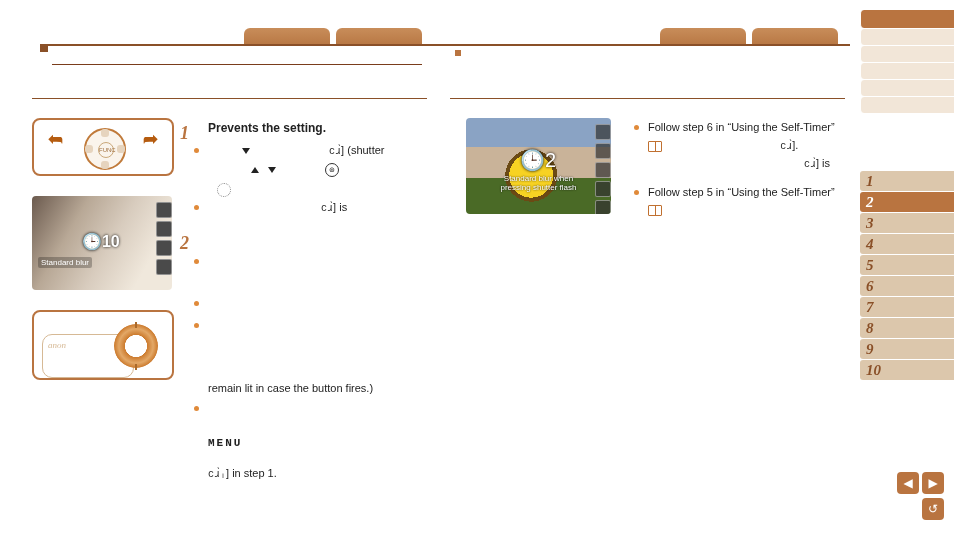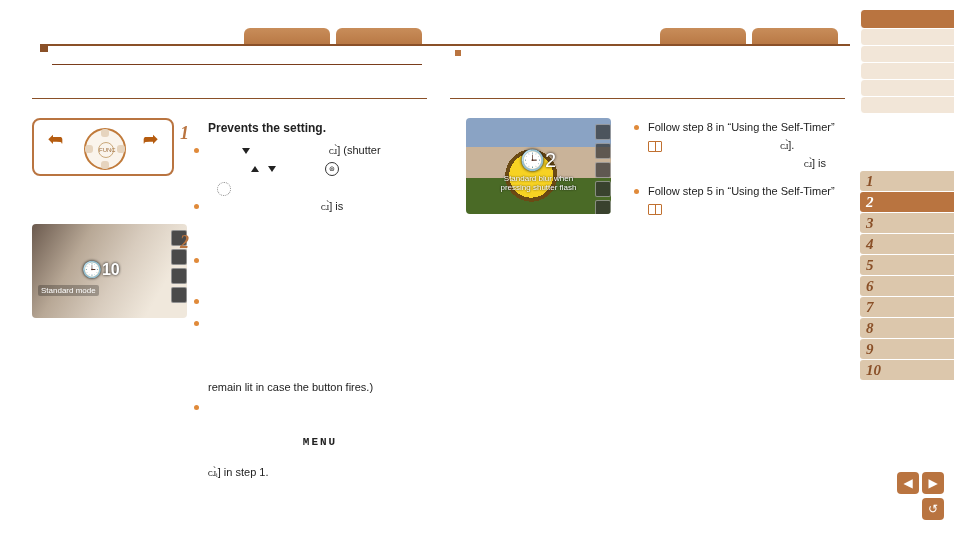--- a/index.html
+++ b/index.html
@@ -30,22 +30,22 @@
   .diag{position:absolute;left:32px;width:138px;border:2px solid var(--accent);border-radius:8px;background:#fff;}
   .diag1{top:118px;height:54px;}
   .dial{position:absolute;left:50%;top:50%;width:38px;height:38px;margin:-19px 0 0 -19px;border:2px solid #c07a3a;border-radius:50%;background:#faf4ec;}
   .dialbtn{position:absolute;background:#e6d4be;border-radius:3px;width:8px;height:8px;}
   .dialbtn.t{left:15px;top:-1px;} .dialbtn.b{left:15px;bottom:-1px;}
   .dialbtn.l{left:-1px;top:15px;} .dialbtn.r{right:-1px;top:15px;}
   .dialcenter{position:absolute;left:12px;top:12px;width:14px;height:14px;border:1px solid #caa87a;border-radius:50%;font-size:6px;text-align:center;line-height:14px;color:#a07040;}
   .arrowL,.arrowR{position:absolute;top:8px;font-size:18px;color:#b55c10;font-weight:bold;}
   .arrowL{left:14px;transform:scaleX(-1);} .arrowR{right:14px;}
 
-  .photo1{position:absolute;top:196px;left:32px;width:155px;height:94px;border-radius:4px;overflow:hidden;
-    background:linear-gradient(120deg,#6b5a4e 0%,#b8a896 30%,#d8ccbe 55%,#f0e8dc 80%);margin-top:28px;}
+  .photo1{position:absolute;top:196px;left:32px;width:140px;height:94px;border-radius:4px;overflow:hidden;
+    background:linear-gradient(120deg,#6b5a4e 0%,#b8a896 30%,#d8ccbe 55%,#f0e8dc 80%);}
   .photo1 .caption{position:absolute;left:6px;bottom:22px;font-size:8px;color:#fff;background:rgba(0,0,0,.25);padding:1px 3px;border-radius:2px;}
   .photo1 .iconcol{position:absolute;right:2px;top:6px;width:14px;}
   .photo1 .icon{width:14px;height:14px;margin-bottom:3px;background:#4a4a4a;border-radius:2px;border:1px solid rgba(255,255,255,.4);}
   .tnum{position:absolute;left:50px;top:36px;font-size:16px;color:#fff;font-weight:bold;text-shadow:0 0 3px #000;}
 
   .diag3{top:310px;height:66px;}
   .camera{position:absolute;left:8px;top:8px;right:8px;bottom:8px;}
   .cambody{position:absolute;left:0;top:14px;width:90px;height:42px;border:1px solid #d6b995;border-radius:10px;}
   .camtext{position:absolute;left:6px;top:20px;font-size:9px;color:#d6b995;font-family:serif;font-style:italic;}
   .camdial{position:absolute;right:6px;top:4px;width:44px;height:44px;border-radius:50%;
@@ -59,21 +59,21 @@
   .stepT{font-weight:bold;font-size:12px;margin:0 0 6px 22px;}
   .bul{position:relative;padding-left:22px;margin:2px 0;min-height:14px;}
   .dot{position:absolute;left:8px;top:5px;width:5px;height:5px;background:#e08a3a;border-radius:50%;}
   .tri{display:inline-block;width:0;height:0;border-left:4px solid transparent;border-right:4px solid transparent;vertical-align:middle;}
   .tri.down{border-top:6px solid #222;}
   .tri.up{border-bottom:6px solid #222;}
   .glyph{display:inline-block;font-size:10px;}
   .ring{display:inline-block;width:12px;height:12px;border:1px dotted #888;border-radius:50%;vertical-align:middle;}
   .iconbox{display:inline-block;width:12px;height:12px;border:1.5px solid #333;border-radius:50%;font-size:7px;text-align:center;line-height:11px;vertical-align:middle;}
   .menu{font-family:'Courier New',monospace;font-weight:bold;letter-spacing:2px;}
-  .cj{font-family:Liberation Serif, serif;}
+  .cj{font-family:Liberation Mono, monospace;}
 
   
   .colR{left:626px;top:118px;width:218px;}
   .photo2{position:absolute;top:118px;left:466px;width:145px;height:96px;border-radius:4px;overflow:hidden;
     background:
      radial-gradient(circle at 45% 60%, #f7d223 0 22px, #6b4a14 22px 26px, transparent 26px),
      linear-gradient(#8aa3c4 0 30%, #c9b399 30% 62%, #4a6a26 62% 100%);
   }
   .photo2 .overlay{position:absolute;left:0;right:0;bottom:22px;text-align:center;font-size:8px;color:#fff;text-shadow:0 0 2px #000;}
   .photo2 .iconcol{position:absolute;right:2px;top:6px;width:14px;}
@@ -122,29 +122,39 @@
       <div class="dialbtn t"></div>
         <div class="dialbtn b"></div>
       <div class="dialbtn l"></div>
         <div class="dialbtn r"></div>
       <div class="dialcenter">FUNC</div>
     </div>
   </div>
 
   <div class="photo1">
     <span class="tnum">🕒<span>10</span></span>
-    <span class="caption">Standard mode</span>
+    <span class="caption">Standard blur</span>
     <div class="iconcol">
       <div class="icon"></div>
       <div class="icon"></div>
       <div class="icon"></div>
       <div class="icon"></div>
     </div>
   </div>
 
+  <div class="diag diag3">
+    <div class="camera">
+      <div class="cambody"></div>
+      <span class="camtext">anon</span>
+      <div class="camdial">
+        <div class="camtick" style="top:-2px"></div>
+        <div class="camtick" style="bottom:-2px"></div>
+      </div>
+    </div>
+  </div>
 
   <div class="col colL">
     <div style="position:relative;">
       <span class="num">1</span>
       <p class="stepT">Prevents the setting.</p>
     </div>
     <div class="bul"><span class="dot"></span>
       &nbsp;&nbsp;&nbsp;&nbsp;&nbsp;&nbsp;&nbsp;&nbsp;&nbsp;&nbsp;
       <span class="tri down"></span>
       &nbsp;&nbsp;&nbsp;&nbsp;&nbsp;&nbsp;&nbsp;&nbsp;&nbsp;&nbsp;&nbsp;&nbsp;&nbsp;&nbsp;&nbsp;&nbsp;&nbsp;&nbsp;&nbsp;&nbsp;&nbsp;&nbsp;&nbsp;&nbsp;
@@ -168,21 +178,21 @@
     <div style="position:relative;margin-top:14px;">
       <span class="num">2</span>
       <p class="stepT">&nbsp;</p>
     </div>
     <div class="bul"><span class="dot"></span>&nbsp;</div>
     <div class="bul" style="margin-top:26px;"><span class="dot"></span>&nbsp;</div>
     <div class="bul" style="margin-top:6px;"><span class="dot"></span>&nbsp;</div>
     <div style="margin-left:22px;margin-top:48px;">remain lit in case the button fires.)</div>
     <div class="bul" style="margin-top:4px;"><span class="dot"></span>&nbsp;</div>
 
-    <div style="margin:18px 0 0 22px;text-align:center;">
+    <div style="margin:18px 0 0 22px;">
       <span class="menu">MENU</span>
     </div>
     <div style="margin:14px 0 0 22px;">
       <span class="glyph cj">ᴄɹ̀ᵢ</span><span>] in step 1.</span>
     </div>
   </div>
 
   <div class="photo2">
     <span class="c2">🕒<span>2</span></span>
     <div class="overlay">
@@ -193,21 +203,21 @@
       <div class="icon"></div>
       <div class="icon"></div>
       <div class="icon"></div>
       <div class="icon"></div>
       <div class="icon"></div>
     </div>
   </div>
 
   <div class="col colR">
     <div class="bul"><span class="dot"></span>
-      <span>Follow step 8 in “Using the Self-Timer”</span>
+      <span>Follow step 6 in “Using the Self-Timer”</span>
     </div>
     <div style="margin-left:22px;margin-top:2px;">
       <span class="book"></span>
       &nbsp;&nbsp;&nbsp;&nbsp;&nbsp;&nbsp;&nbsp;&nbsp;&nbsp;&nbsp;&nbsp;&nbsp;&nbsp;&nbsp;&nbsp;&nbsp;&nbsp;&nbsp;&nbsp;&nbsp;&nbsp;&nbsp;&nbsp;&nbsp;&nbsp;&nbsp;&nbsp;&nbsp;&nbsp;&nbsp;&nbsp;&nbsp;&nbsp;&nbsp;&nbsp;&nbsp;
       <span class="glyph cj">ᴄɹ̀</span><span>].</span>
     </div>
     <div style="margin-left:22px;margin-top:2px;">
       &nbsp;&nbsp;&nbsp;&nbsp;&nbsp;&nbsp;&nbsp;&nbsp;&nbsp;&nbsp;&nbsp;&nbsp;&nbsp;&nbsp;&nbsp;&nbsp;&nbsp;&nbsp;&nbsp;&nbsp;&nbsp;&nbsp;&nbsp;&nbsp;&nbsp;&nbsp;&nbsp;&nbsp;&nbsp;&nbsp;&nbsp;&nbsp;&nbsp;&nbsp;&nbsp;&nbsp;&nbsp;&nbsp;&nbsp;&nbsp;&nbsp;&nbsp;&nbsp;&nbsp;&nbsp;&nbsp;&nbsp;&nbsp;&nbsp;&nbsp;
       <span class="glyph cj">ᴄɹ̀</span><span>] is</span>
     </div>

